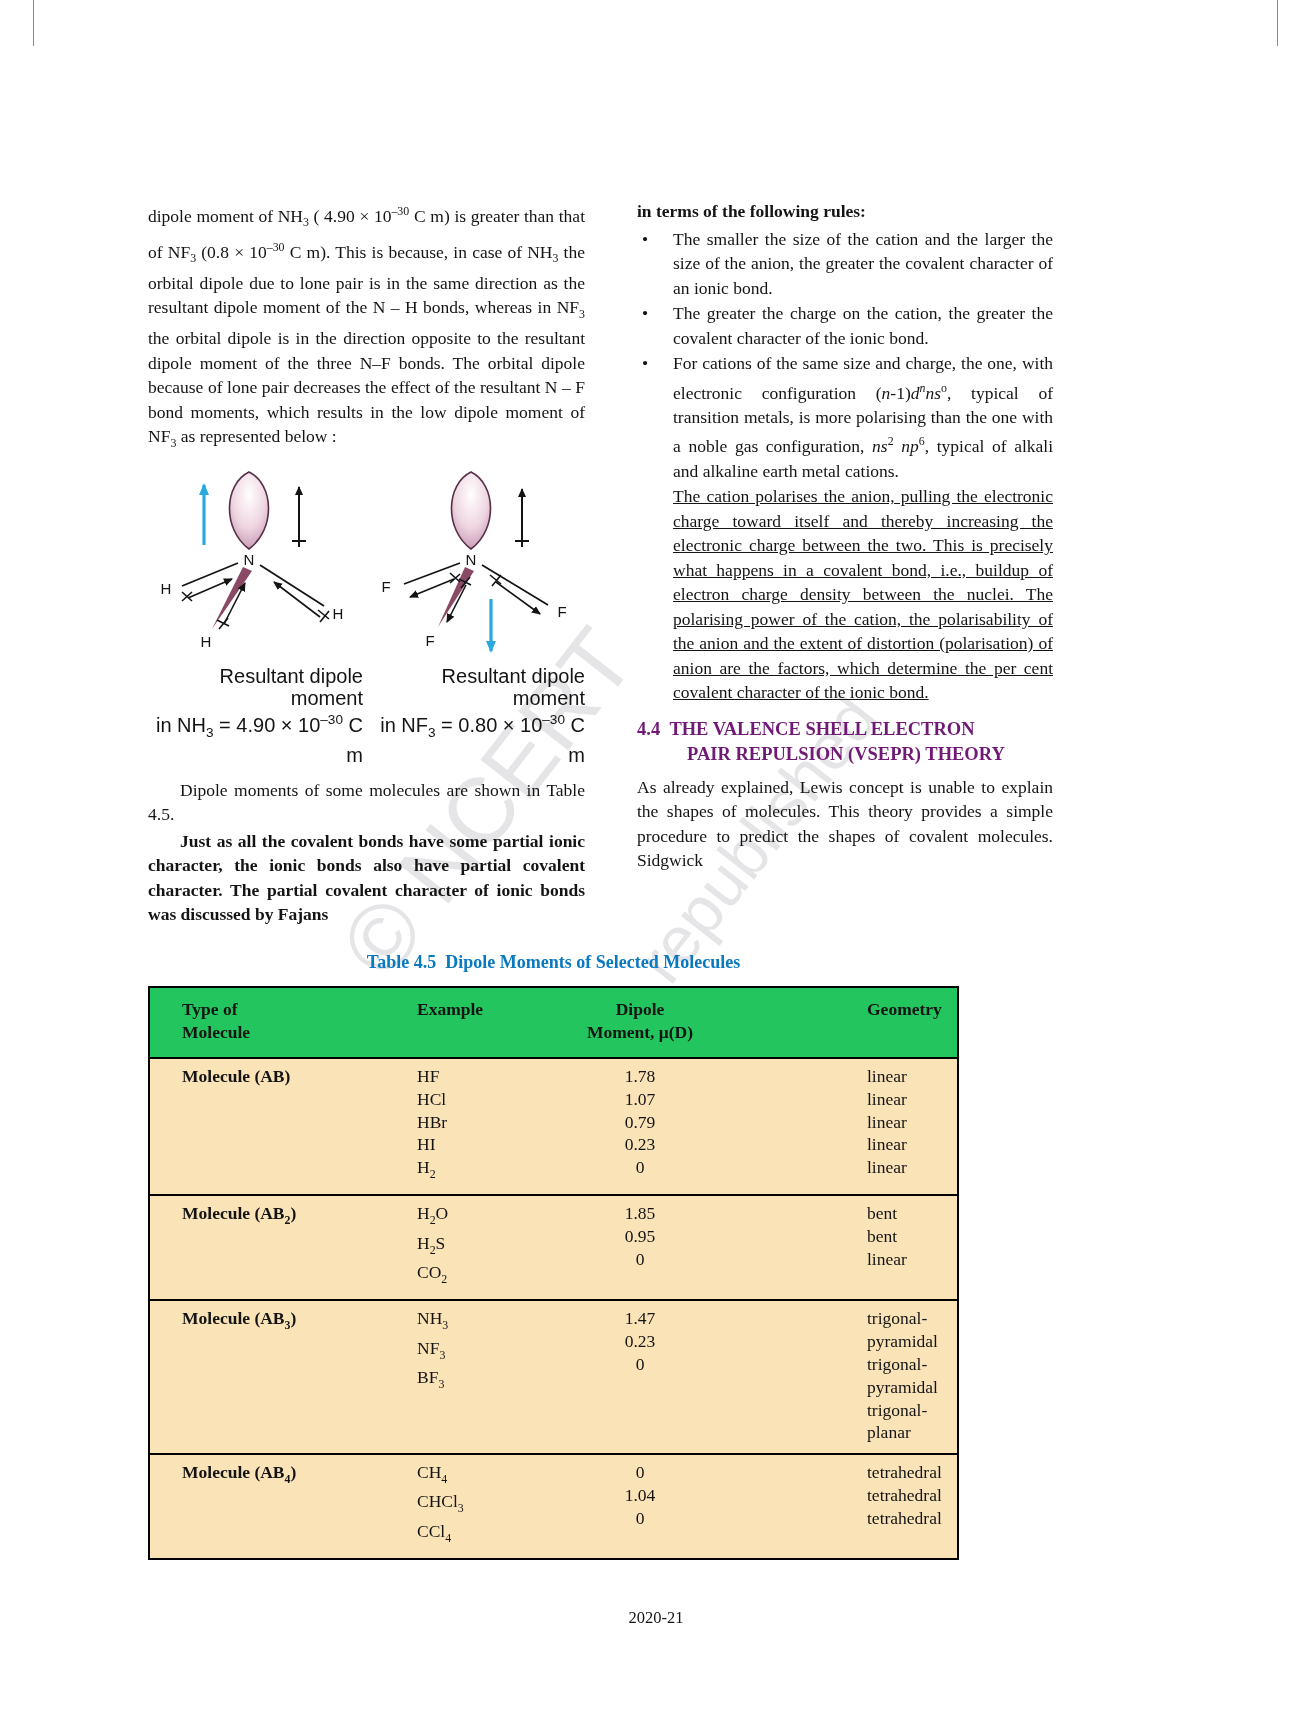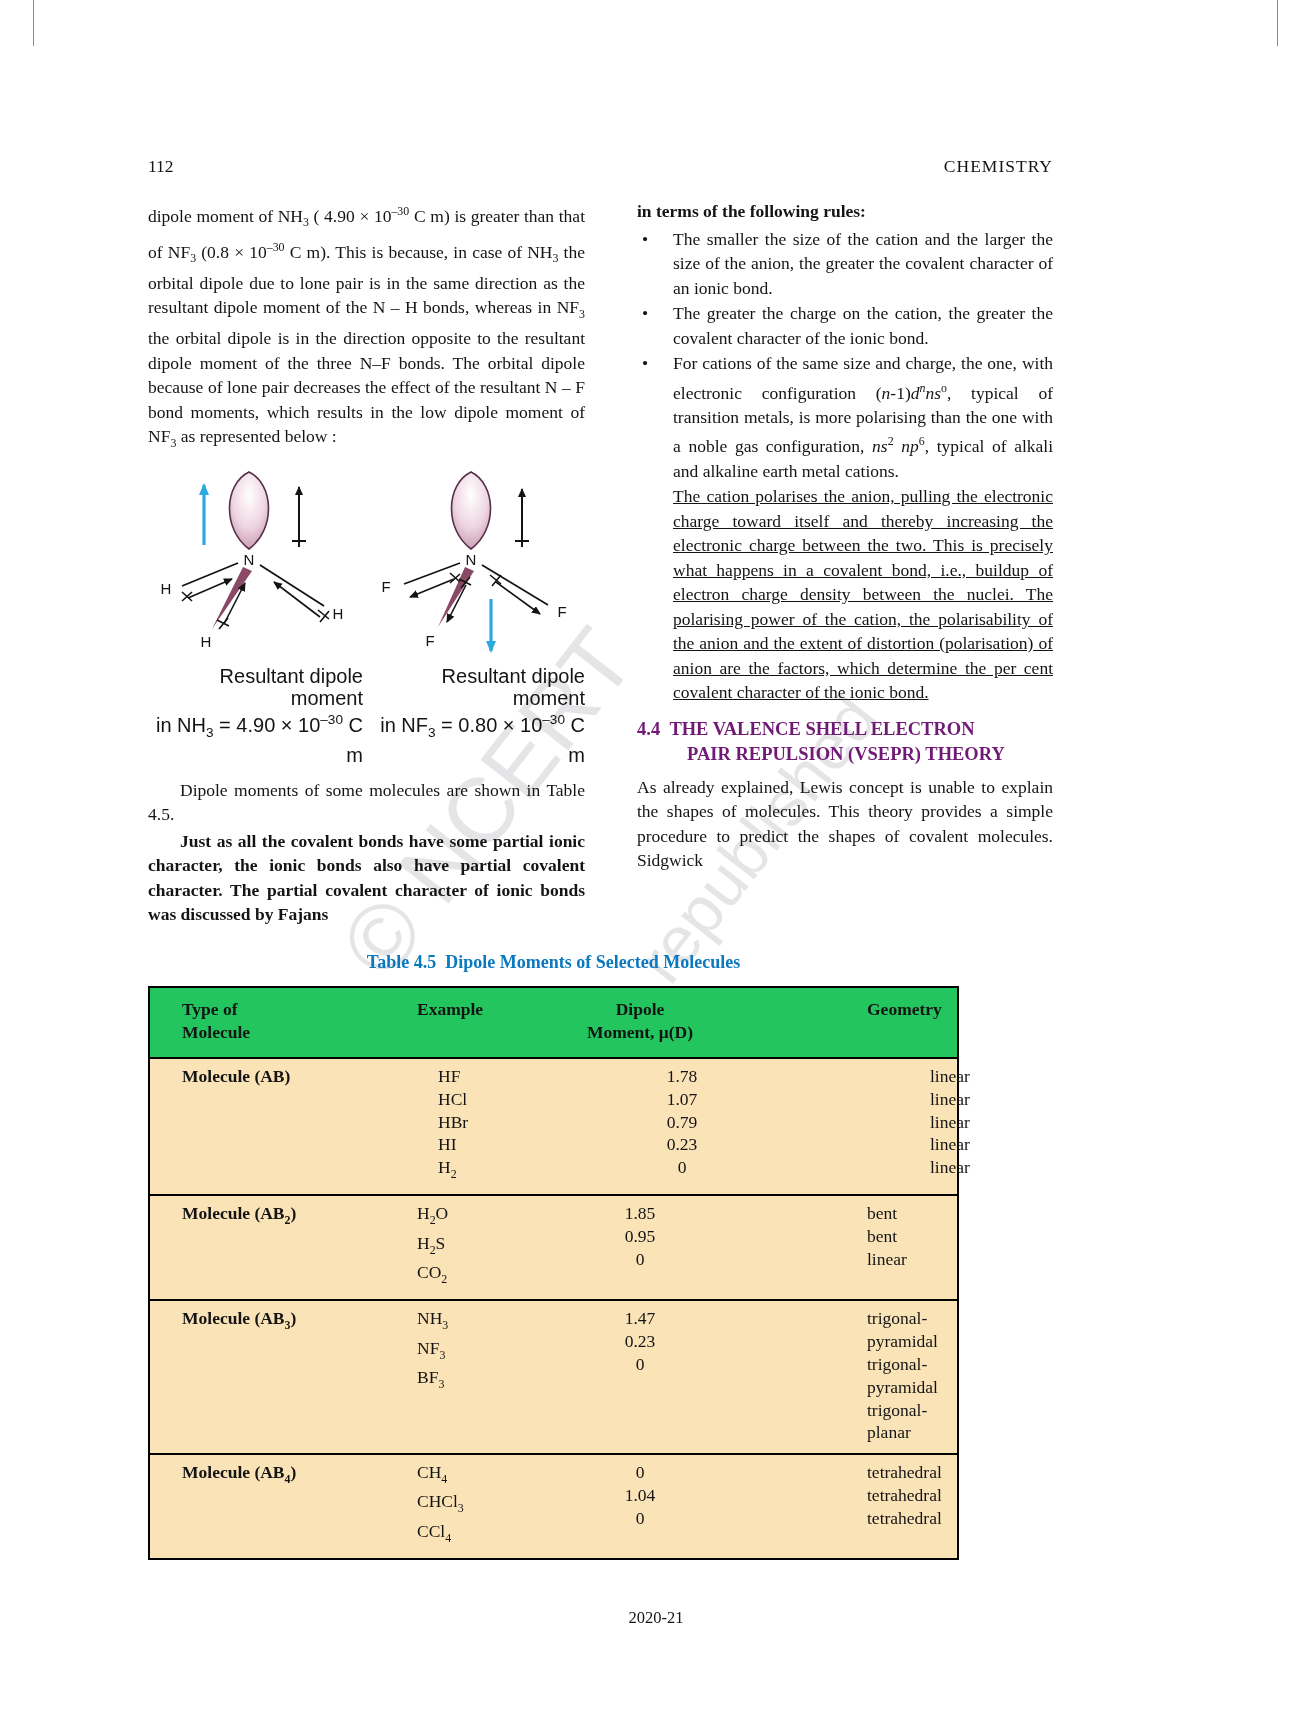--- a/index.html
+++ b/index.html
@@ -75,21 +75,21 @@
   }
   .th { font-weight:bold; font-size:17.5px; line-height:23px; }
   .c1 { padding-left:32px; }
   .c2 { padding-left:32px; }
   .c3 { text-align:center; }
   .c4 { padding-left:122px; }
   .t-group {
     display:grid; grid-template-columns:235px 150px 210px 1fr;
     background:#fbe3b8; padding:6px 0 9px; border-top:2px solid #000;
   }
-  .t-group.first { border-top:none;gap:21px; }
+  .t-group.first { border-top:none; }
   .group-label { font-weight:bold; font-size:17.5px; line-height:23px; }
   .cell-line { font-size:17.5px; line-height:22.8px; }
 
   .page-footer {
     position:absolute; left:0; top:1608px; width:100%;
     text-align:center; font-size:16.5px;
   }
 </style>
 </head>
 <body>
@@ -97,24 +97,20 @@
 <div class="page">
 
   <div class="crop-mark left"></div>
   <div class="crop-mark right"></div>
 
   <div class="watermark">
     <div class="wm1">© NCERT</div>
     <div class="wm2">not to be republished</div>
   </div>
 
-  <header class="page-header">
-    <span class="page-number">112</span>
-    <span class="book-title">CHEMISTRY</span>
-  </header>
 
   <main class="columns">
 
     <section class="col left-col">
       <p class="body-text">dipole moment of NH<sub>3</sub> ( 4.90 × 10<sup>–30</sup> C m) is greater than that of NF<sub>3</sub> (0.8 × 10<sup>–30</sup> C m). This is because, in case of NH<sub>3</sub> the orbital dipole due to lone pair is in the same direction as the resultant dipole moment of the N – H bonds, whereas in NF<sub>3</sub> the orbital dipole is in the direction opposite to the resultant dipole moment of the three N–F bonds. The orbital dipole because of lone pair  decreases the effect of the resultant N – F bond moments, which results in the low dipole moment of NF<sub>3</sub> as represented below :</p>
 
       <div class="figures">
 
         <figure>
           <svg width="215" height="200" viewBox="0 0 215 200">

